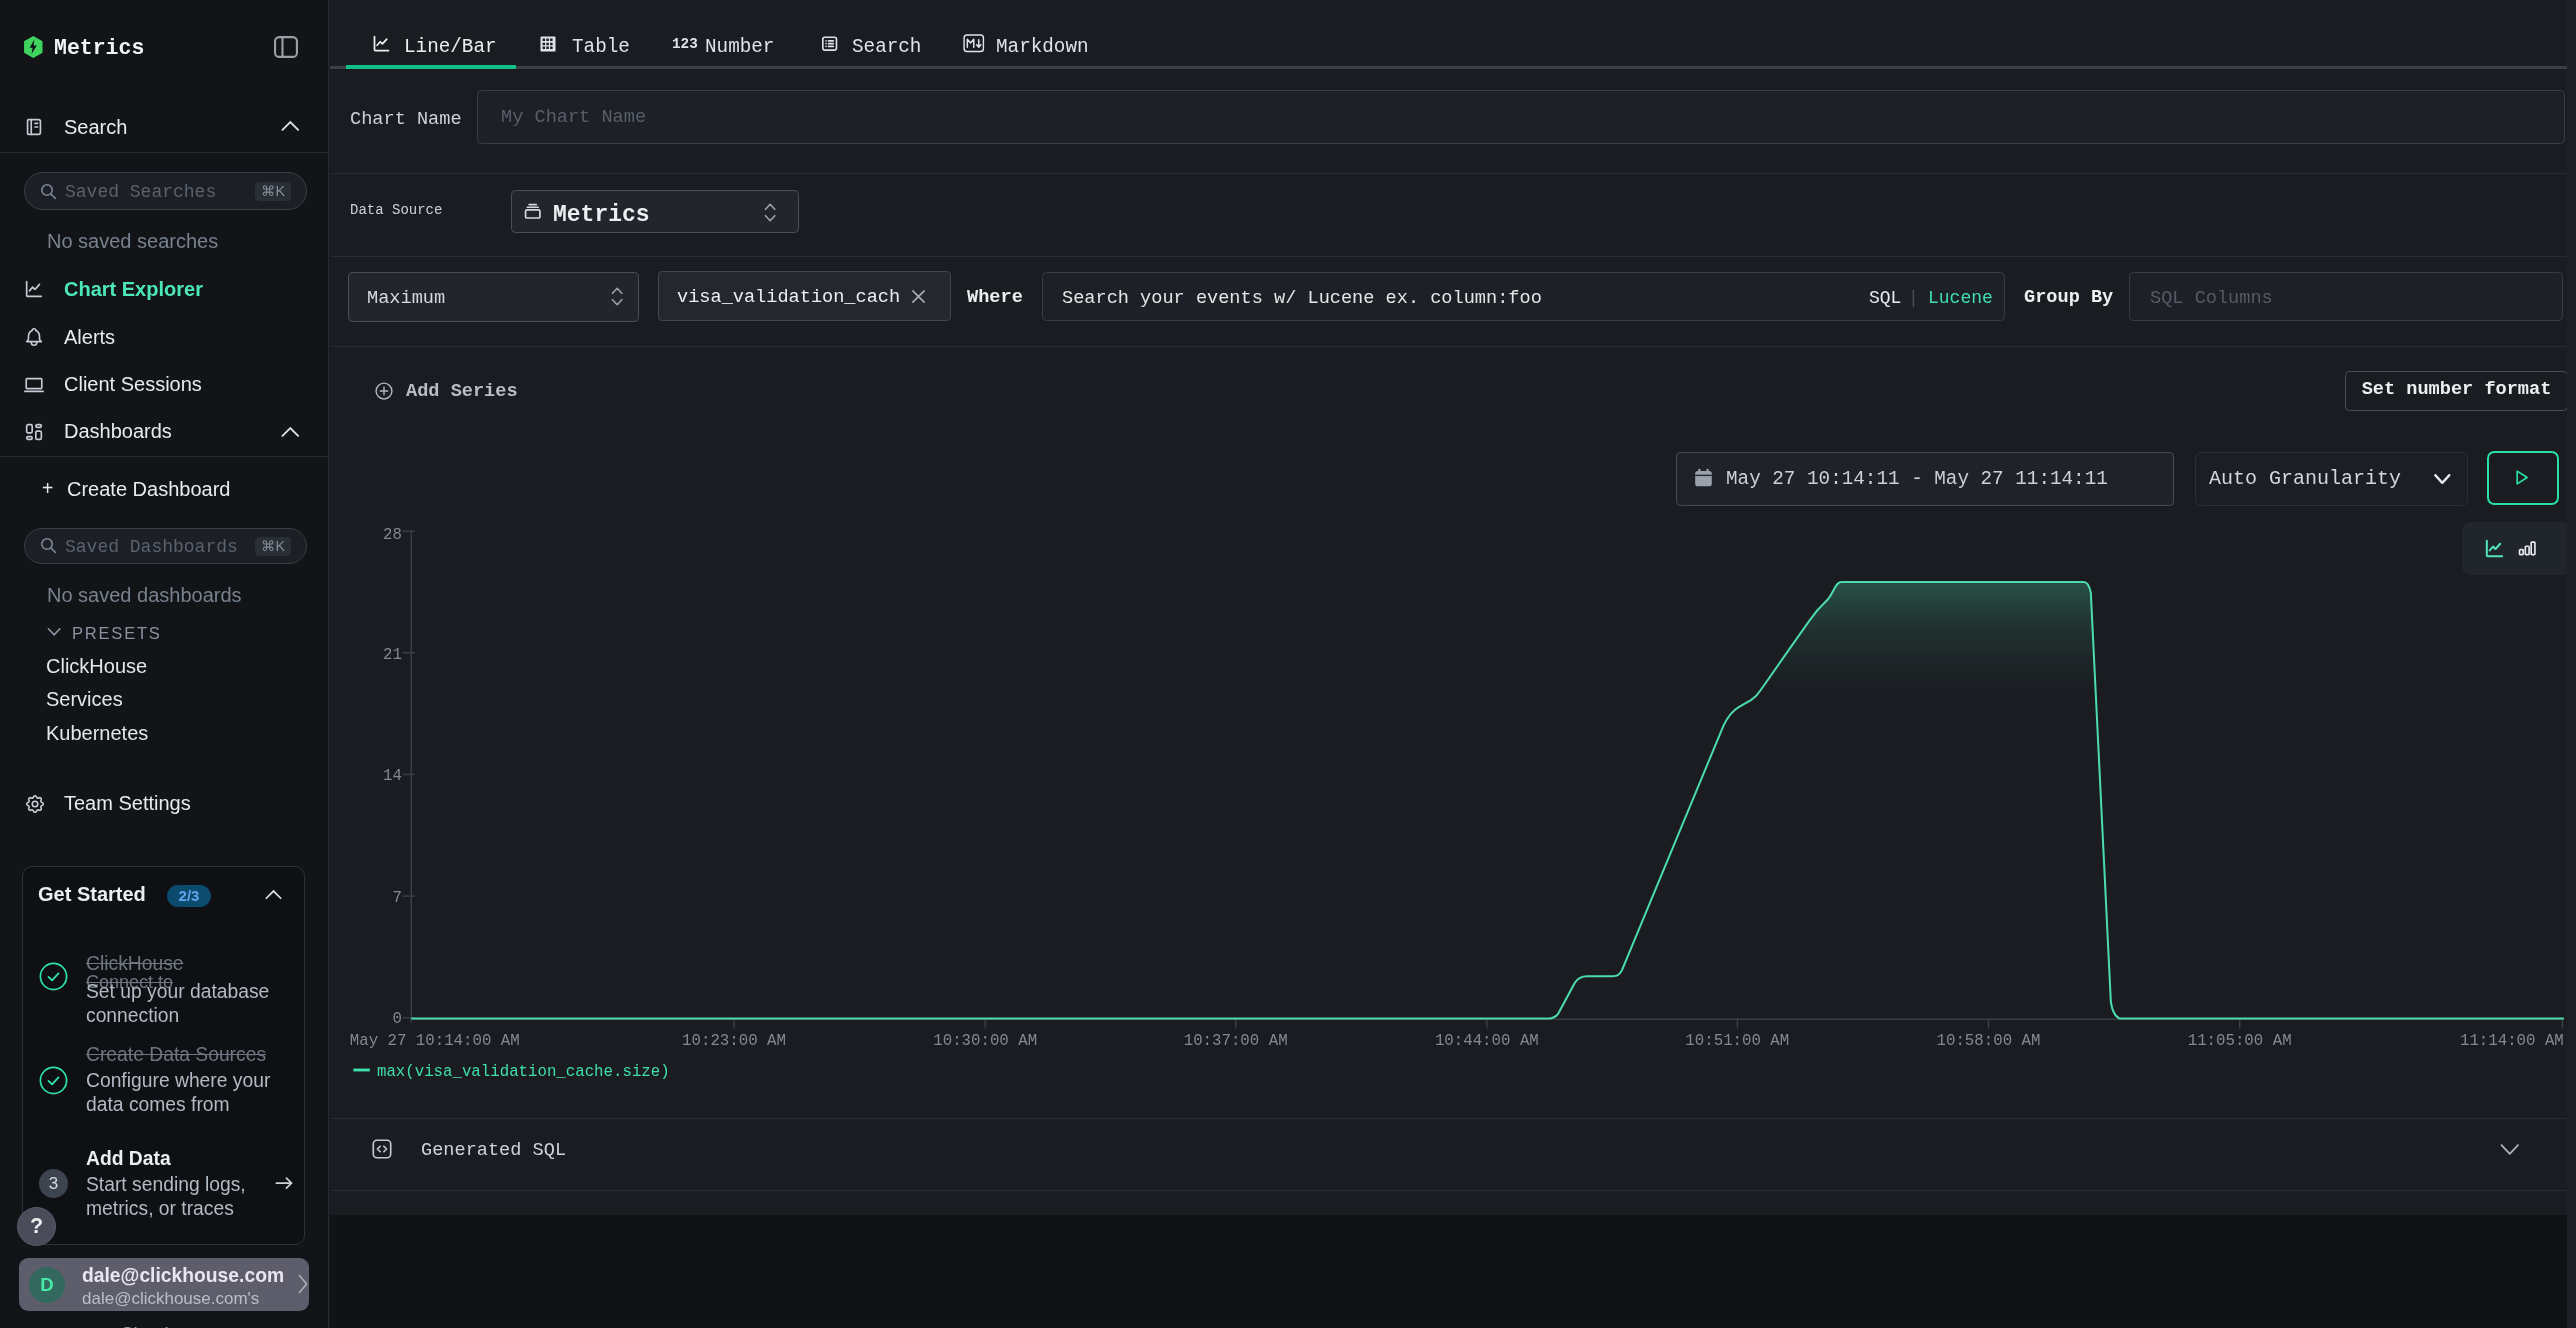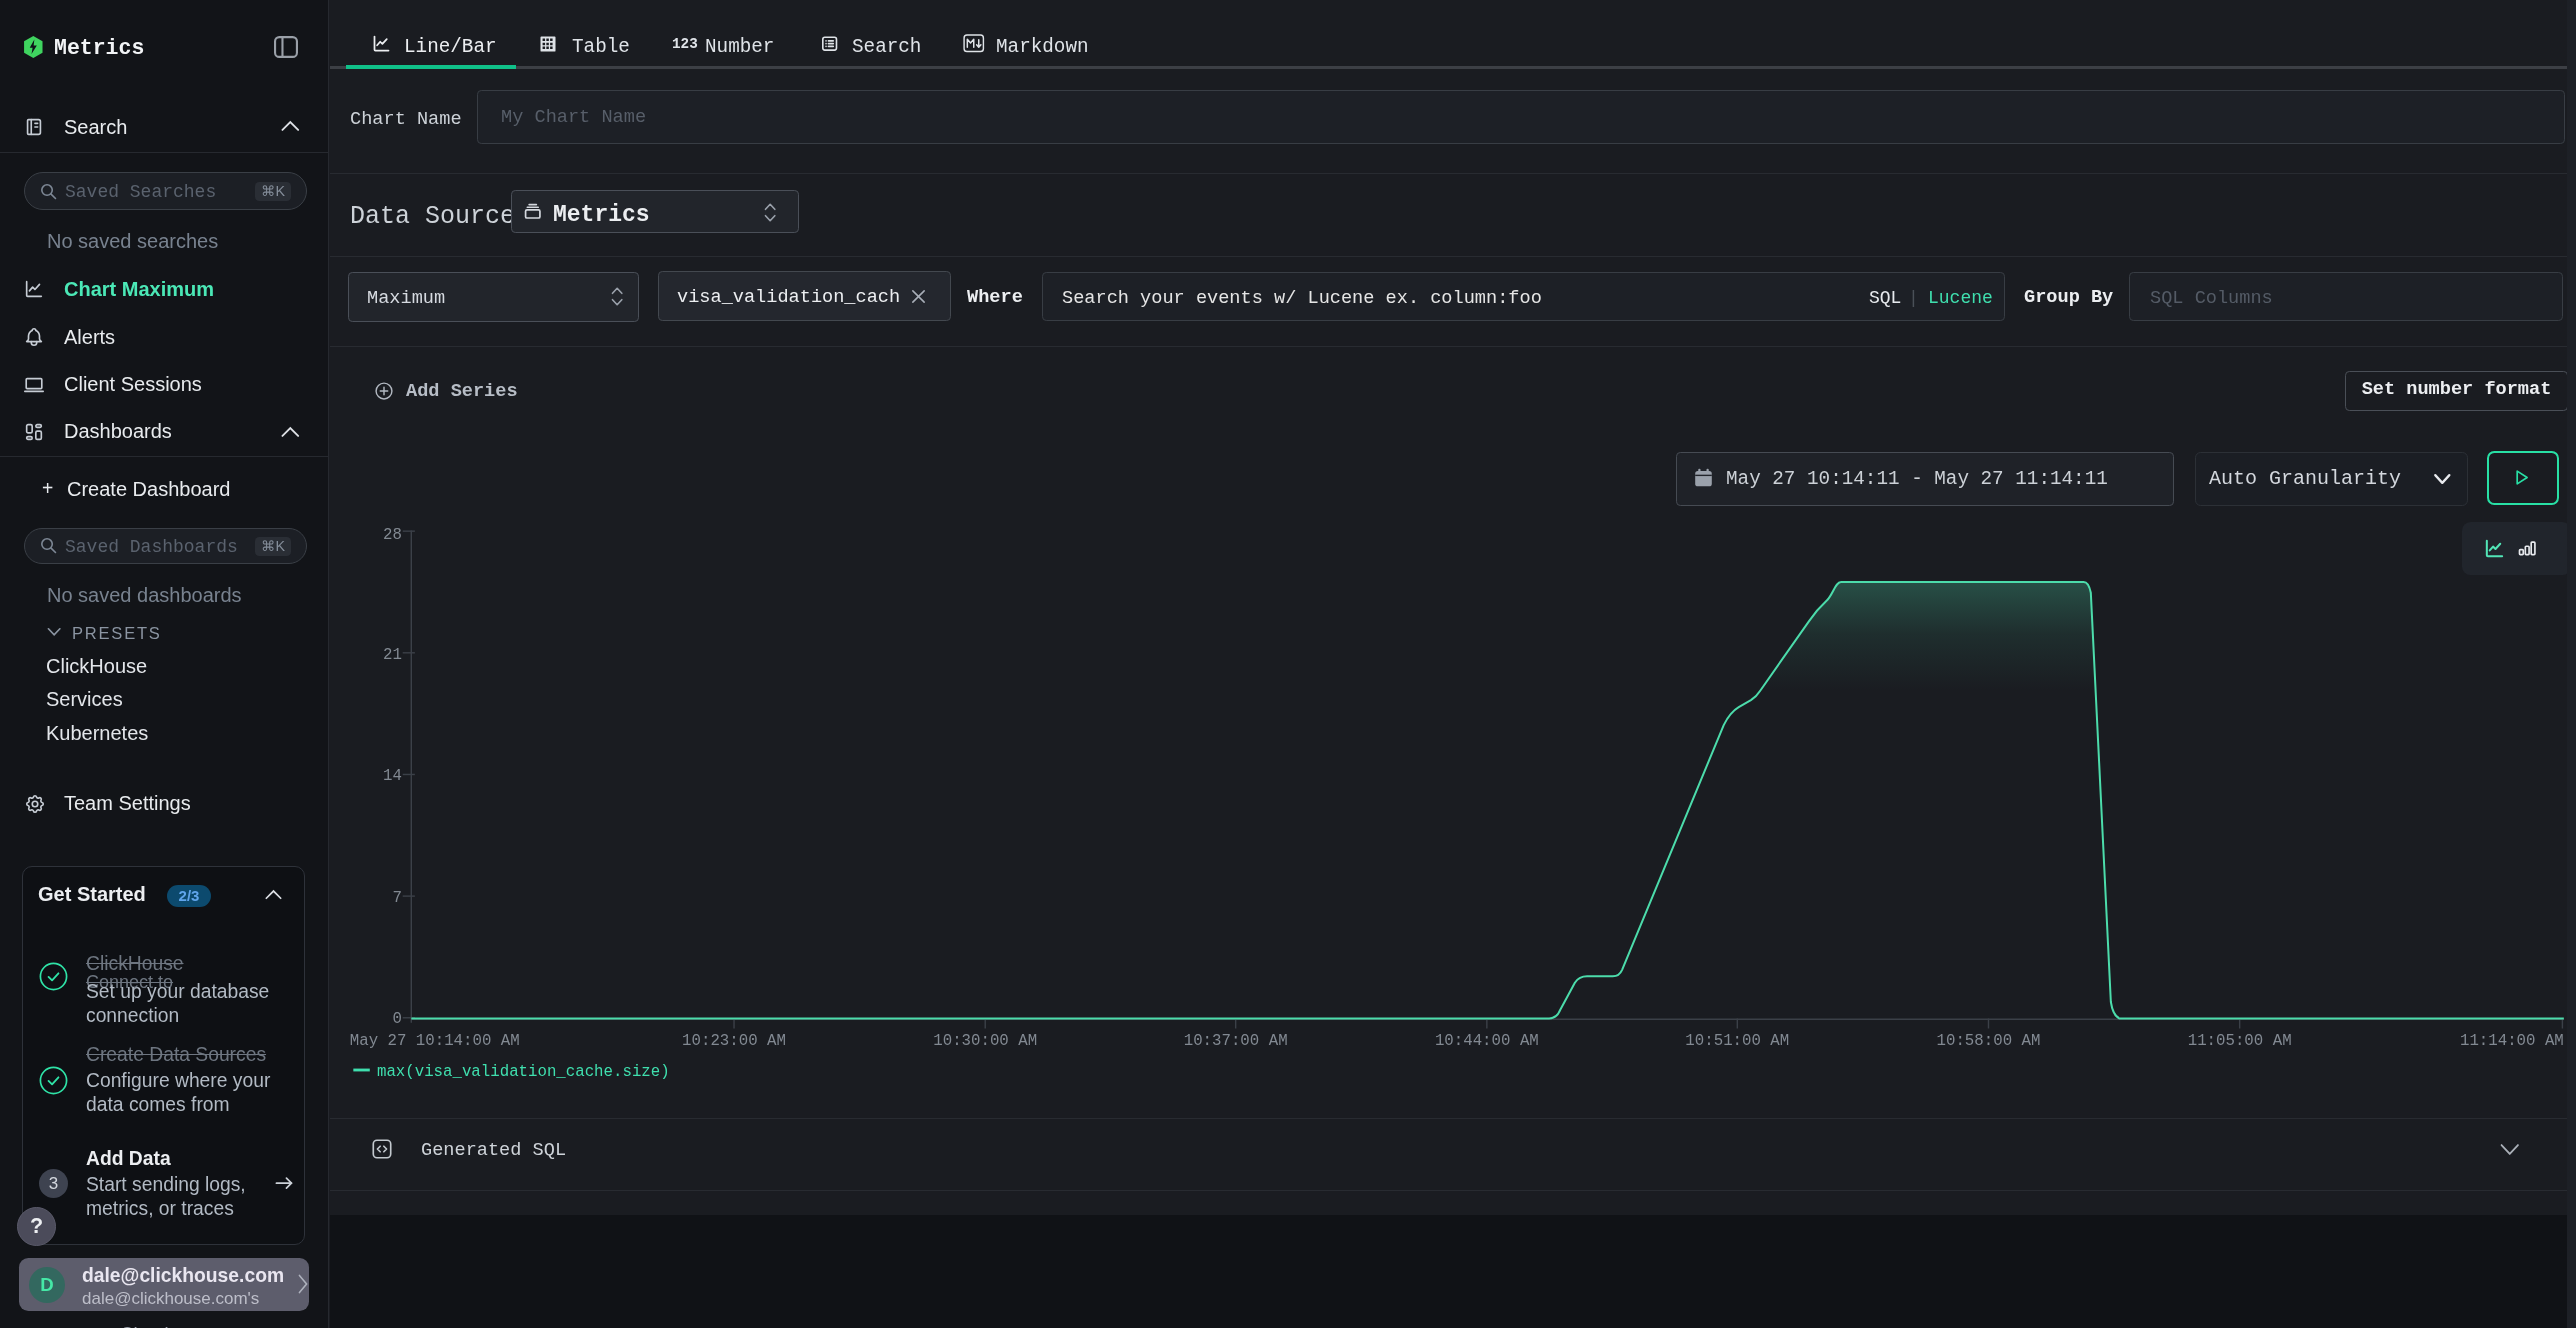--- a/index.html
+++ b/index.html
@@ -45,21 +45,21 @@
     </svg>
   <div class="abs mono" style="left:65px;top:182px;font-size:18px;color:#5a626e;">Saved Searches</div>
   <div class="abs" style="left:255px;top:182px;width:36px;height:18.6px;background:#2a2e35;border-radius:4.3px;color:#848d99;font-size:14.3px;font-family:'Liberation Sans',sans-serif;text-align:center;line-height:18.6px;">⌘K</div>
 
   <div class="abs sans" style="left:47px;top:230px;font-size:20px;color:#78828f;">No saved searches</div>
 
   <svg class="abs" style="left:23px;top:278px;" width="22" height="22" viewBox="0 0 24 24" fill="none" stroke="#c6ccd4" stroke-width="1.8" stroke-linecap="round" stroke-linejoin="round">
       <path d="M4 4v15a1 1 0 0 0 1 1h15"></path>
       <path d="M7 14l3.5-4 2.5 2.5L18 7"></path>
     </svg>
-  <div class="abs sans" style="left:64px;top:278px;font-size:20px;font-weight:bold;color:#4be8b6;">Chart Maximum</div>
+  <div class="abs sans" style="left:64px;top:278px;font-size:20px;font-weight:bold;color:#4be8b6;">Chart Explorer</div>
 
   <svg class="abs" style="left:23px;top:326px;" width="22" height="22" viewBox="0 0 24 24" fill="none" stroke="#c6ccd4" stroke-width="1.8" stroke-linecap="round" stroke-linejoin="round">
       <path d="M10 5a2 2 0 1 1 4 0a7 7 0 0 1 4 6v3a4 4 0 0 0 2 3h-16a4 4 0 0 0 2-3v-3a7 7 0 0 1 4-6"></path>
       <path d="M9 17v1a3 3 0 0 0 6 0v-1"></path>
     </svg>
   <div class="abs sans" style="left:64px;top:326px;font-size:20px;color:#e8ebee;">Alerts</div>
 
   <svg class="abs" style="left:23px;top:374px;" width="22" height="22" viewBox="0 0 24 24" fill="none" stroke="#c6ccd4" stroke-width="1.8" stroke-linecap="round" stroke-linejoin="round">
       <rect x="3.5" y="5" width="17" height="11" rx="1"></rect>
       <path d="M2 19h20"></path>
@@ -189,21 +189,21 @@
     <path d="M22 8 v10 M19 15 l3 3.5 l3-3.5" stroke-width="2.1"></path>
   </svg>
 <div class="abs mono" style="left:996px;top:36px;font-size:19.3px;color:#dfe3e8;">Markdown</div>
 
 <div class="abs mono" style="left:350px;top:109px;font-size:18.6px;color:#cdd2d8;">Chart Name</div>
 <div class="abs" style="left:477px;top:90px;width:2088px;height:54px;background:#1d2026;border:1.4px solid #383d44;border-radius:4.3px;"></div>
 <div class="abs mono" style="left:501px;top:107px;font-size:18.6px;color:#575e69;">My Chart Name</div>
 
 <div class="abs" style="left:330px;top:173px;width:2246px;height:0.7px;background:#282b31;"></div>
 
-<div class="abs mono" style="left:350px;top:202px;font-size:25px;color:#cdd2d8;">Data Source</div>
+<div class="abs mono" style="left:350px;top:202px;font-size:14px;color:#cdd2d8;">Data Source</div>
 <div class="abs" style="left:511px;top:190px;width:288px;height:43px;background:#22252b;border:1.4px solid #4a4f58;border-radius:4.3px;"></div>
 <svg class="abs" style="left:522px;top:201px;" width="21.5" height="21.5" viewBox="0 0 24 24" fill="none" stroke="#d4d8de" stroke-width="1.9" stroke-linecap="round" stroke-linejoin="round">
     <rect x="4" y="10" width="16" height="9" rx="1.5"></rect>
     <path d="M6 7h12"></path>
     <path d="M8 4h8"></path>
   </svg>
 <div class="abs mono" style="left:553px;top:202px;font-size:23px;font-weight:bold;color:#eceef1;">Metrics</div>
 <svg class="abs" style="left:763px;top:202px;" width="14.3" height="21" viewBox="0 0 20 29" fill="none" stroke="#9aa1ab" stroke-width="2.3" stroke-linecap="round" stroke-linejoin="round">
     <path d="M3.5 10 l6.5-7 l6.5 7"></path>
     <path d="M3.5 19 l6.5 7 l6.5-7"></path>

